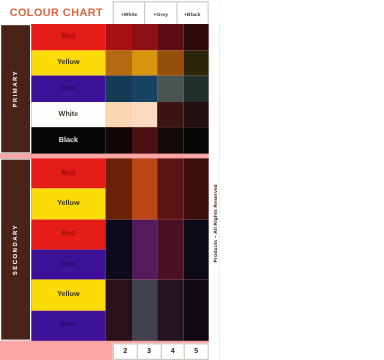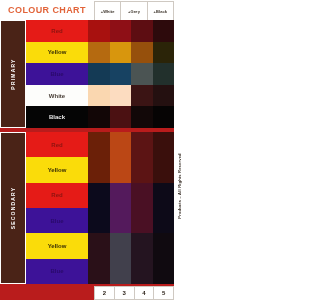--- a/index.html
+++ b/index.html
@@ -4,21 +4,21 @@
 <style>
   html,body{margin:0;padding:0;}
   body{
     width:183px;height:300px;overflow:hidden;
     background:#ffffff;
     font-family:"Liberation Sans",sans-serif;
     -webkit-font-smoothing:none;
   }
   #chart{
     position:relative;width:183px;height:300px;
-    background:#b91c1c;
+    background:#fca5a5;
     box-sizing:border-box;
   }
 
   
   .header{
     position:absolute;left:0;top:0;width:183px;height:20px;
     background:#ffffff;
   }
   .title{
     position:absolute;left:0;top:0;width:94px;height:20px;

